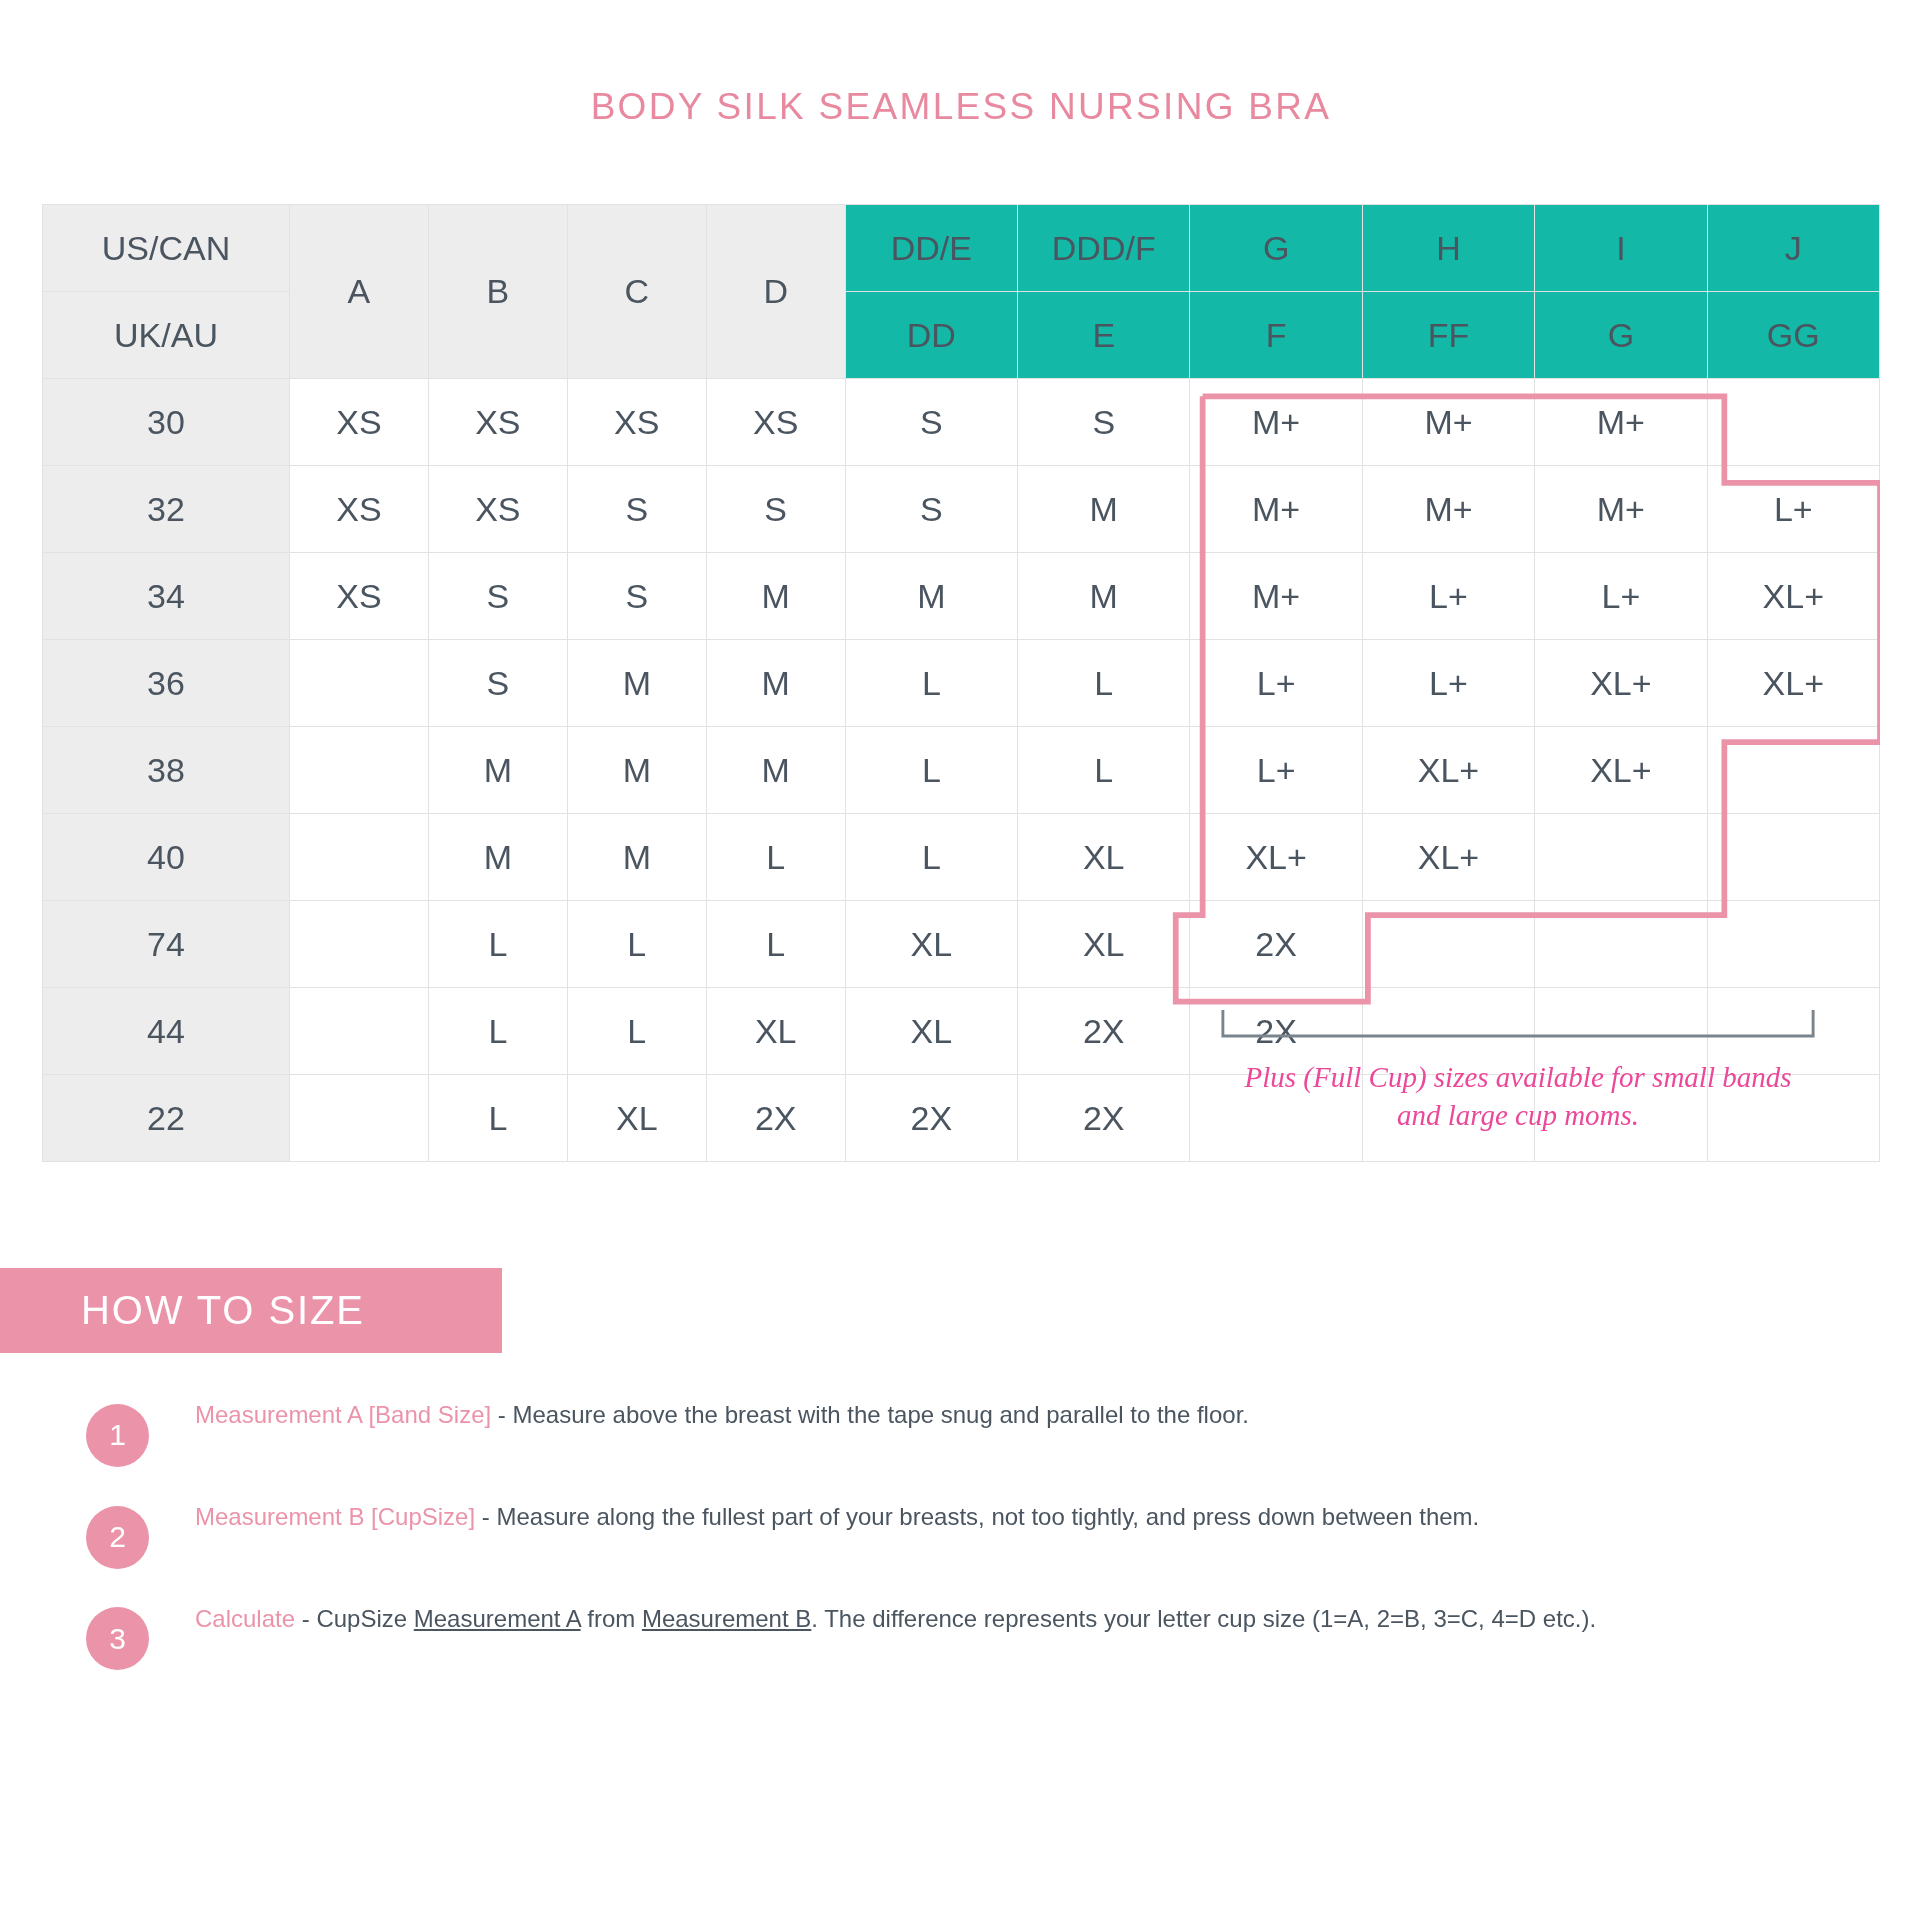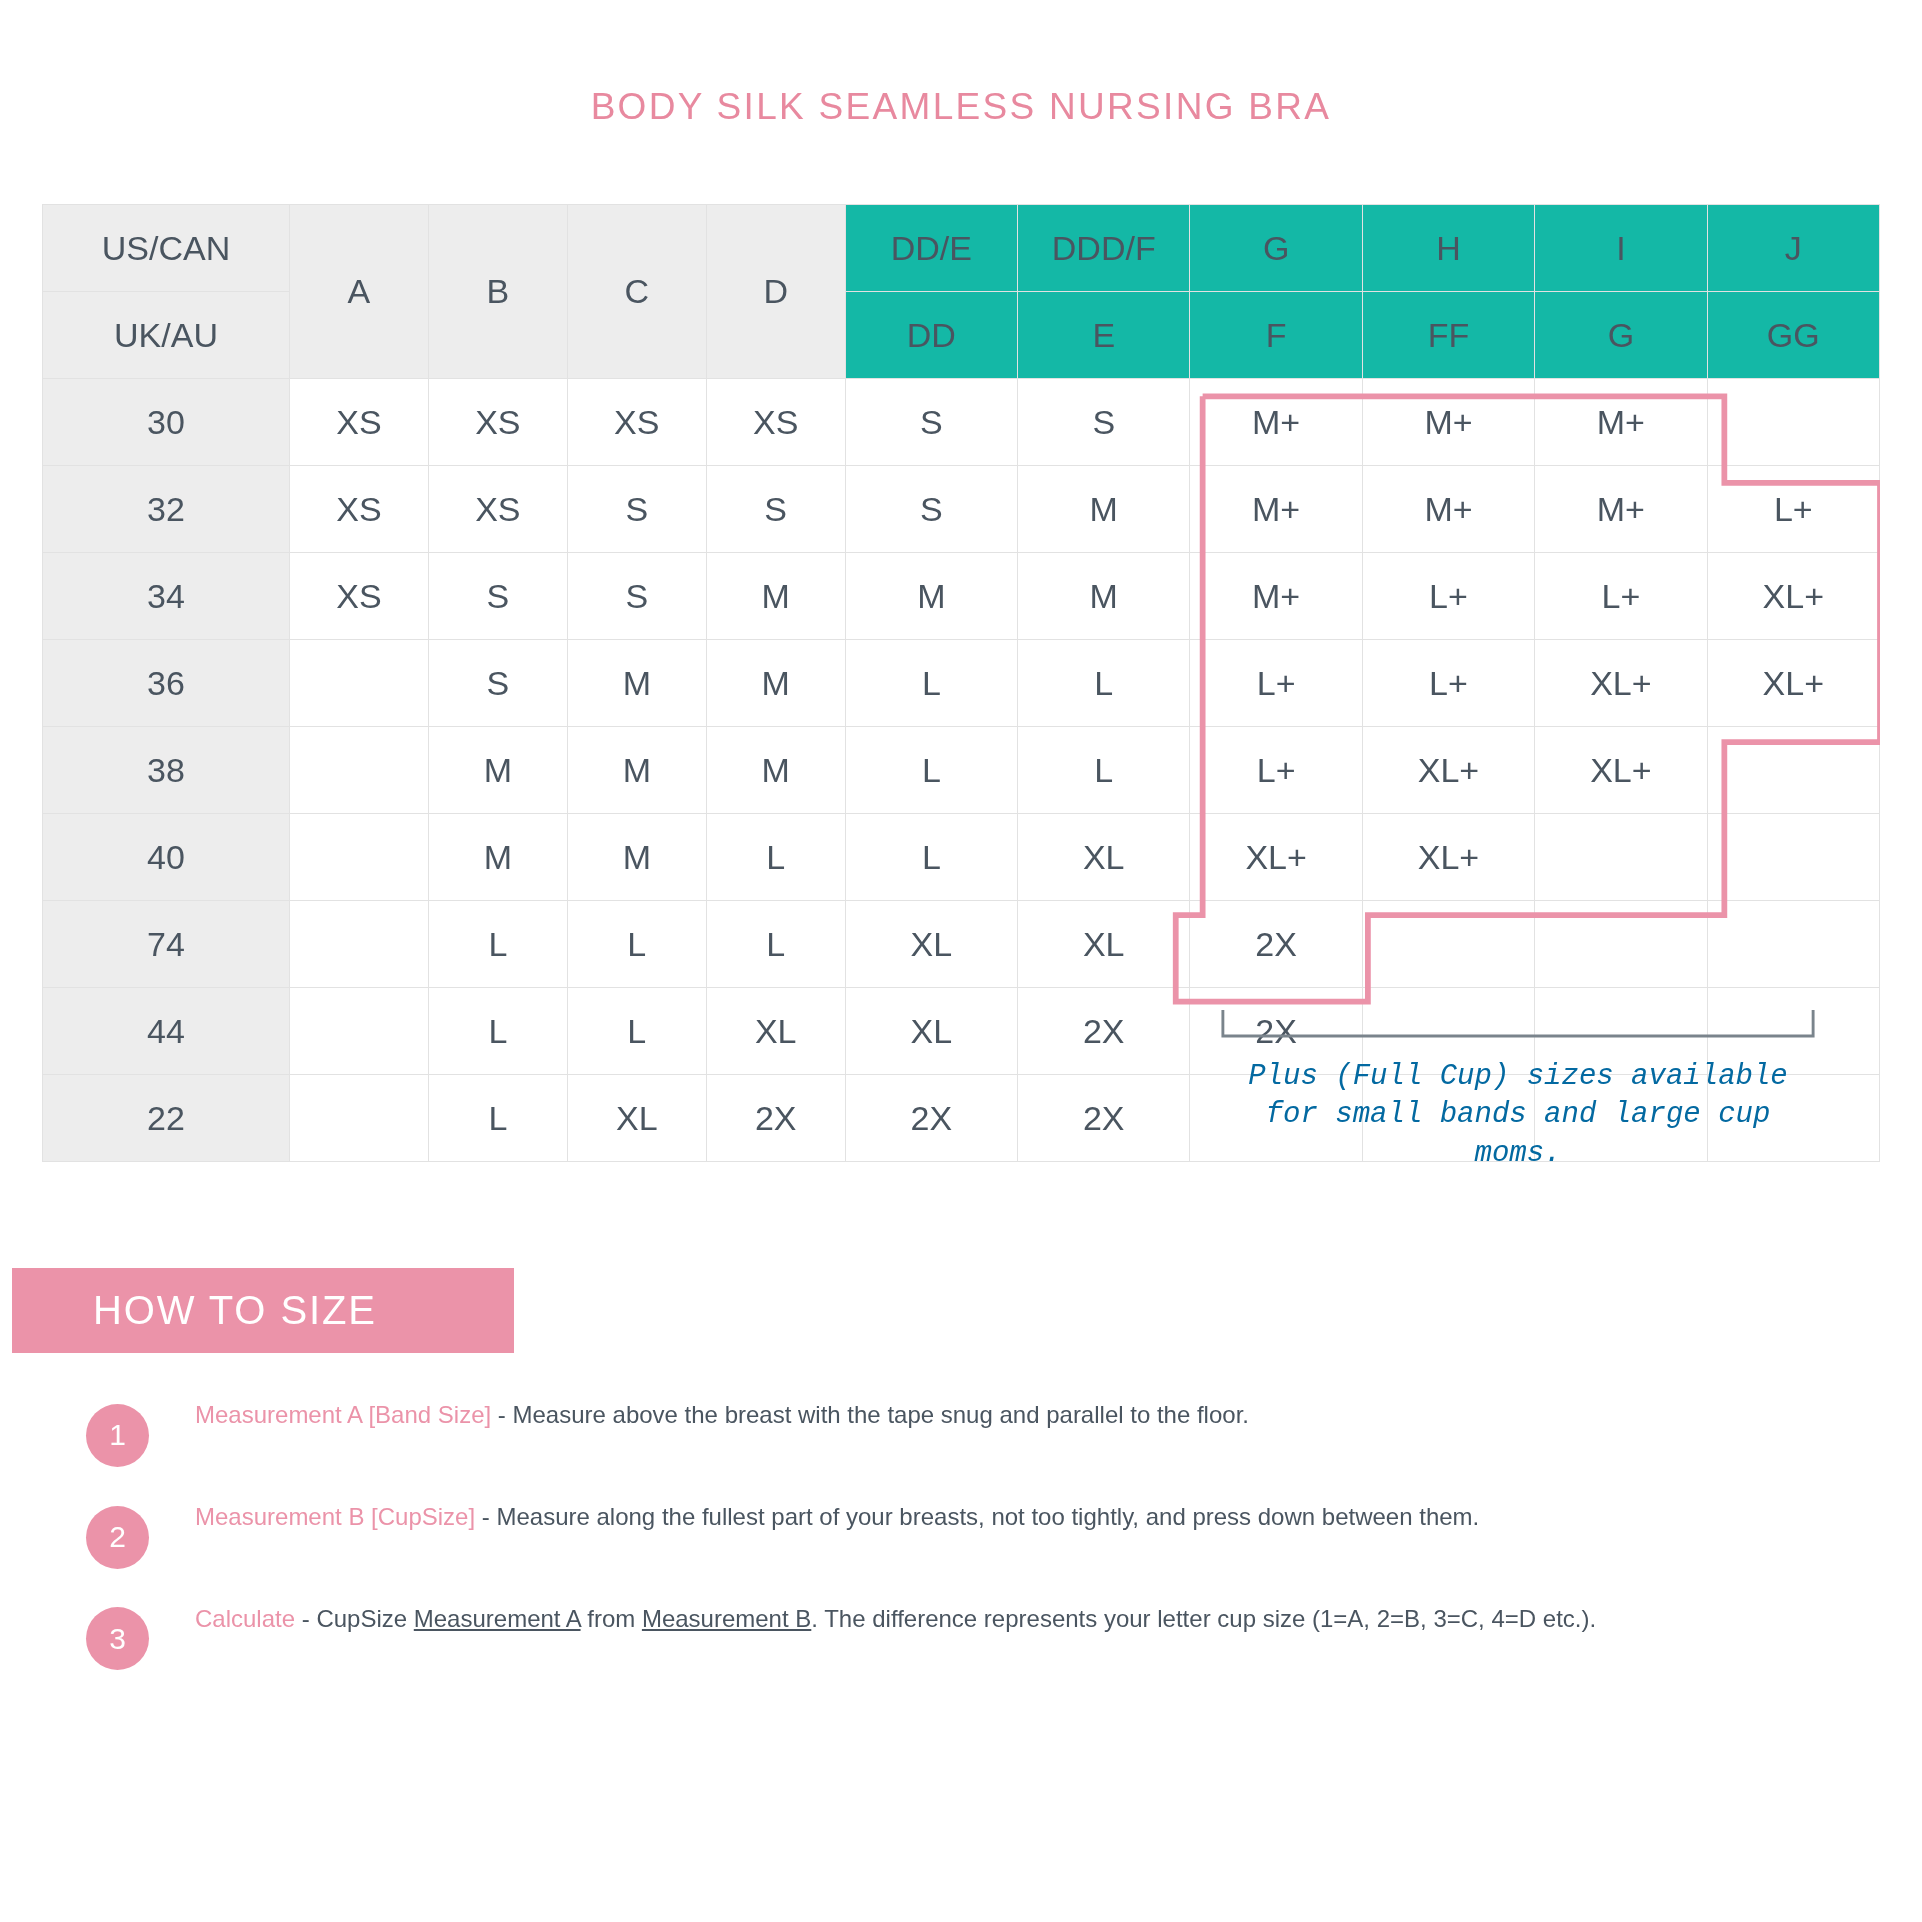--- a/index.html
+++ b/index.html
@@ -90,31 +90,31 @@
   
   .bracket-area {
     position: absolute;
     left: 1220px;
     top: 1007px;
     width: 596px;
   }
   .caption {
     margin-top: 11.5px;
     text-align: center;
-    font-family: Liberation Mono, monospace;
+    font-family: Liberation Serif, serif;
     font-style: italic;
     font-size: 29px;
     line-height: 1.33;
-    color: #0369a1;
+    color: #ec4899;
   }
 
   
   .howto-banner {
     position: absolute;
-    left: 12px;
+    left: 0;
     top: 1268px;
     width: 502px;
     height: 85px;
     background: #eb93a9;
     display: flex;
     align-items: center;
   }
   .howto-banner span {
     color: #ffffff;
     font-size: 40px;

